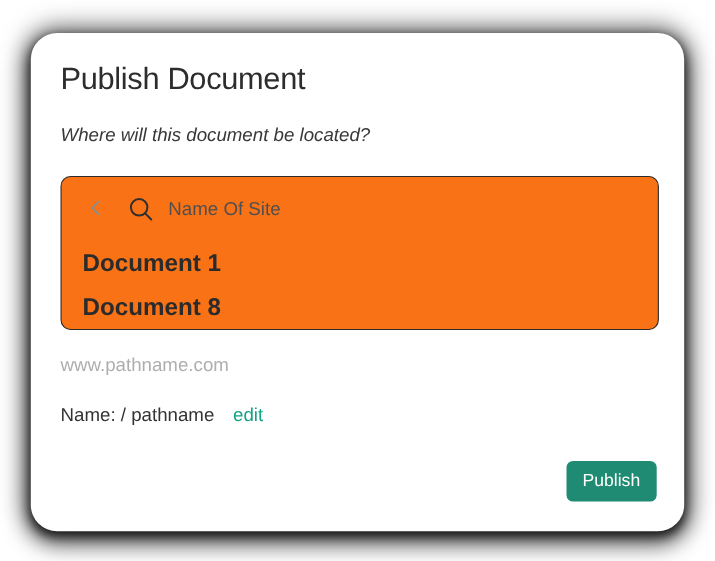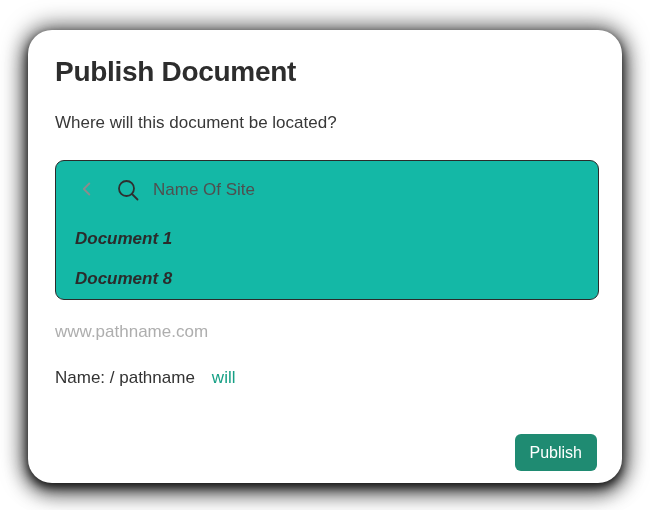--- a/index.html
+++ b/index.html
@@ -17,38 +17,39 @@
     background: #ffffff;
     border-radius: 24px;
     box-shadow:
       0 4px 10px rgba(0,0,0,0.78),
       0 0 22px 5px rgba(0,0,0,0.55),
       0 10px 20px 2px rgba(0,0,0,0.45);
     padding: 26px 23px 0 27px;
   }
   .title {
     font-size: 28px;
-    font-weight: 700;
+    font-weight: 400;
     letter-spacing: -0.3px;
     color: #2d2d2d;
     line-height: 32px;
   }
   .question {
     margin-top: 25px;
     font-size: 17px;
     color: #383838;
     line-height: 20px;
+    font-style: italic;
   }
   .site-picker {
     margin-top: 27px;
     width: 544px;
     height: 140px;
     border: 1.5px solid #2b2b2b;
     border-radius: 9px;
-    background: #14b8a6;
+    background: #f97316;
     overflow: hidden;
   }
   .search-row {
     display: flex;
     align-items: center;
     height: 58px;
     padding-left: 19px;
   }
   .back-btn {
     background: none; border: none; cursor: pointer;
@@ -69,25 +70,24 @@
     font-family: "Liberation Sans", sans-serif;
     font-size: 17px;
     color: #4a4a4a;
     background: transparent;
   }
   .search-input::placeholder { color: #4f4f4f; opacity: 1; }
   .site-item {
     height: 40px;
     line-height: 40px;
     padding-left: 19px;
-    font-size: 17px;
+    font-size: 22px;
     font-weight: 700;
     color: #2b2b2b;
     cursor: pointer;
-    font-style: italic;
   }
   .site-item:first-of-type { margin-top: 3px; }
   .url-preview {
     margin-top: 22px;
     font-size: 17px;
     color: #aeaeae;
   }
   .path-row {
     margin-top: 26px;
     display: flex;
@@ -98,21 +98,21 @@
   .edit-link {
     margin-left: 17px;
     color: #16a085;
     text-decoration: none;
     font-size: 17px;
     cursor: pointer;
   }
   .publish-btn {
     position: absolute;
     right: 25px;
-    bottom: 12px;
+    bottom: 27px;
     height: 37px;
     min-width: 80px;
     padding: 0 15px;
     background: #1f8b72;
     color: #ffffff;
     border: none;
     border-radius: 6px;
     font-family: "Liberation Sans", sans-serif;
     font-size: 16px;
     cursor: pointer;
@@ -146,19 +146,19 @@
         <input class="search-input" type="text" placeholder="Name Of Site" style="">
       </div>
       <div class="site-item">Document 1</div>
       <div class="site-item">Document 8</div>
     </div>
 
     <div class="url-preview">www.pathname.com</div>
 
     <div class="path-row">
       <span>Name: / pathname</span>
-      <a class="edit-link">will</a>
+      <a class="edit-link">edit</a>
     </div>
 
     <button class="publish-btn">Publish</button>
 
   </div>
 </div>
 
 </body></html>

